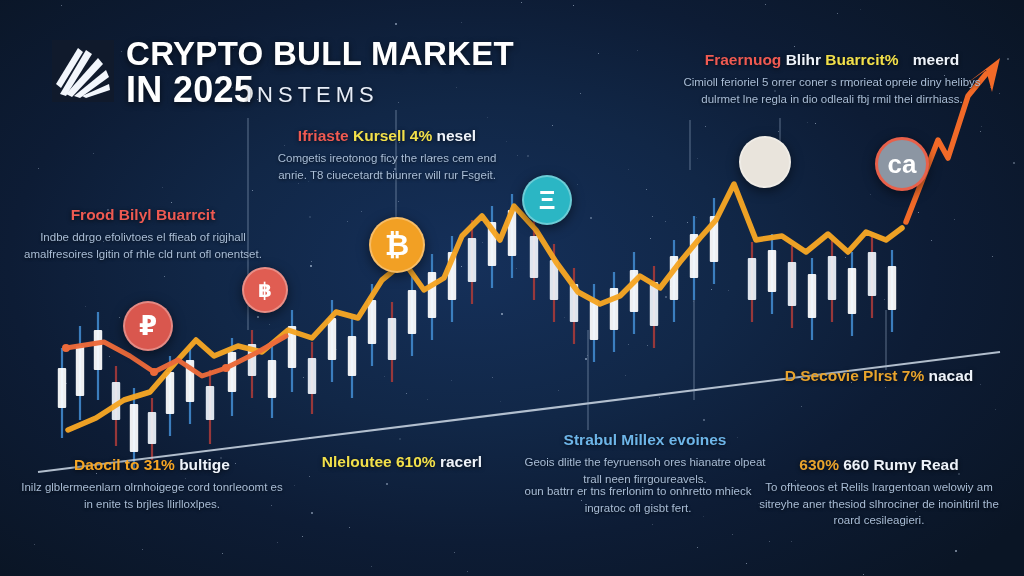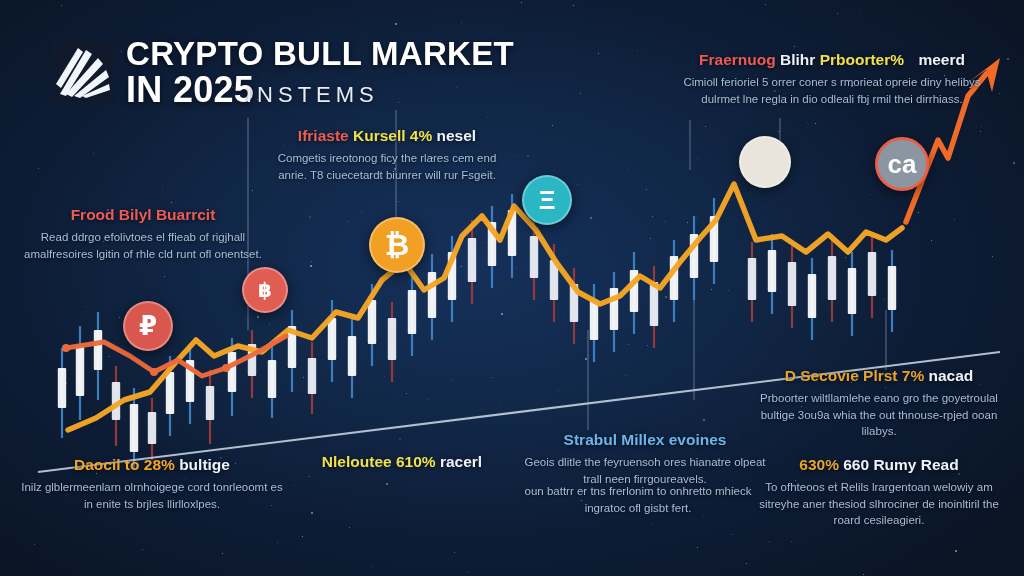--- a/index.html
+++ b/index.html
@@ -341,40 +341,39 @@
   </div>
   <div class="title">
     <span>CRYPTO BULL MARKET</span><br>
     <span class="l2">IN 2025</span>
   </div>
   <div class="subtitle">INSTEMS</div>
 
   <div id="annlayer">
       <div class="ann ta-c" style="left: 18px; top: 205px; width: 250px;">
         <div class="head" style="color: rgb(239, 90, 82);">Frood Bilyl Buarrcit</div>
-        <div class="body">Read ddrgo efolivtoes el ffieab of rigjhall amalfresoires lgitin of rhle cld runt ofl onentset.</div>
+        <div class="body">Indbe ddrgo efolivtoes el ffieab of rigjhall amalfresoires lgitin of rhle cld runt ofl onentset.</div>
       </div>
       <div class="ann ta-c" style="left: 272px; top: 126px; width: 230px;">
         <div class="head"><span style="color: rgb(239, 90, 82);">Ifriaste </span><span style="color: rgb(242, 224, 74);">Kursell 4% </span><span style="color: rgb(238, 243, 250);">nesel</span></div>
         <div class="body">Comgetis ireotonog ficy the rlares cem end anrie. T8 ciuecetardt biunrer will rur Fsgeit.</div>
       </div>
       <div class="ann ta-c" style="left: 672px; top: 50px; width: 320px;">
-        <div class="head"><span style="color: rgb(239, 90, 82);">Fraernuog </span><span style="color: rgb(238, 243, 250);">Blihr </span><span style="color: rgb(242, 224, 74);">Prboorter% </span><span style="color: rgb(238, 243, 250); margin-left: 10px;">meerd</span></div>
+        <div class="head"><span style="color: rgb(239, 90, 82);">Fraernuog </span><span style="color: rgb(238, 243, 250);">Blihr </span><span style="color: rgb(242, 224, 74);">Buarrcit% </span><span style="color: rgb(238, 243, 250); margin-left: 10px;">meerd</span></div>
         <div class="body">Cimioll ferioriel 5 orrer coner s rmorieat opreie diny helibys dulrmet lne regla in dio odleali fbj rmil thei dirrhiass.</div>
       </div>
       <div class="ann ta-c" style="left: 748px; top: 366px; width: 262px;">
         <div class="head"><span style="color: rgb(232, 163, 44);">D Secovie Plrst 7% </span><span style="color: rgb(238, 243, 250);">nacad</span></div>
-        <div class="body">Prboorter wiltllamlehe eano gro the goyetroulal bultige 3ou9a whia the out thnouse-rpjed ooan lilabys.</div>
       </div>
       <div class="ann ta-c" style="left: 748px; top: 455px; width: 262px;">
         <div class="head"><span style="color: rgb(232, 163, 44);">630% </span><span style="color: rgb(238, 243, 250);">660 Rumy Read</span></div>
         <div class="body">To ofhteoos et Relils lrargentoan welowiy am sitreyhe aner thesiod slhrociner de inoinltiril the roard cesileagieri.</div>
       </div>
       <div class="ann ta-c" style="left: 18px; top: 455px; width: 268px;">
-        <div class="head"><span style="color: rgb(245, 165, 36);">Daocil to 28% </span><span style="color: rgb(238, 243, 250);">bultige</span></div>
+        <div class="head"><span style="color: rgb(245, 165, 36);">Daocil to 31% </span><span style="color: rgb(238, 243, 250);">bultige</span></div>
         <div class="body">Inilz glblermeenlarn olrnhoigege cord tonrleoomt es in enite ts brjles llirlloxlpes.</div>
       </div>
       <div class="ann ta-c" style="left: 276px; top: 452px; width: 252px;">
         <div class="head"><span style="color: rgb(242, 224, 74);">Nleloutee 610% </span><span style="color: rgb(238, 243, 250);">racerl</span></div>
       </div>
       <div class="ann ta-c" style="left: 520px; top: 430px; width: 250px;">
         <div class="head" style="color: rgb(109, 181, 232);">Strabul Millex evoines</div>
         <div class="body">Geois dlitle the feyruensoh ores hianatre olpeat trall neen firrgoureavels.</div>
       </div>
       <div class="ann ta-c" style="left: 512px; top: 483px; width: 252px;">

